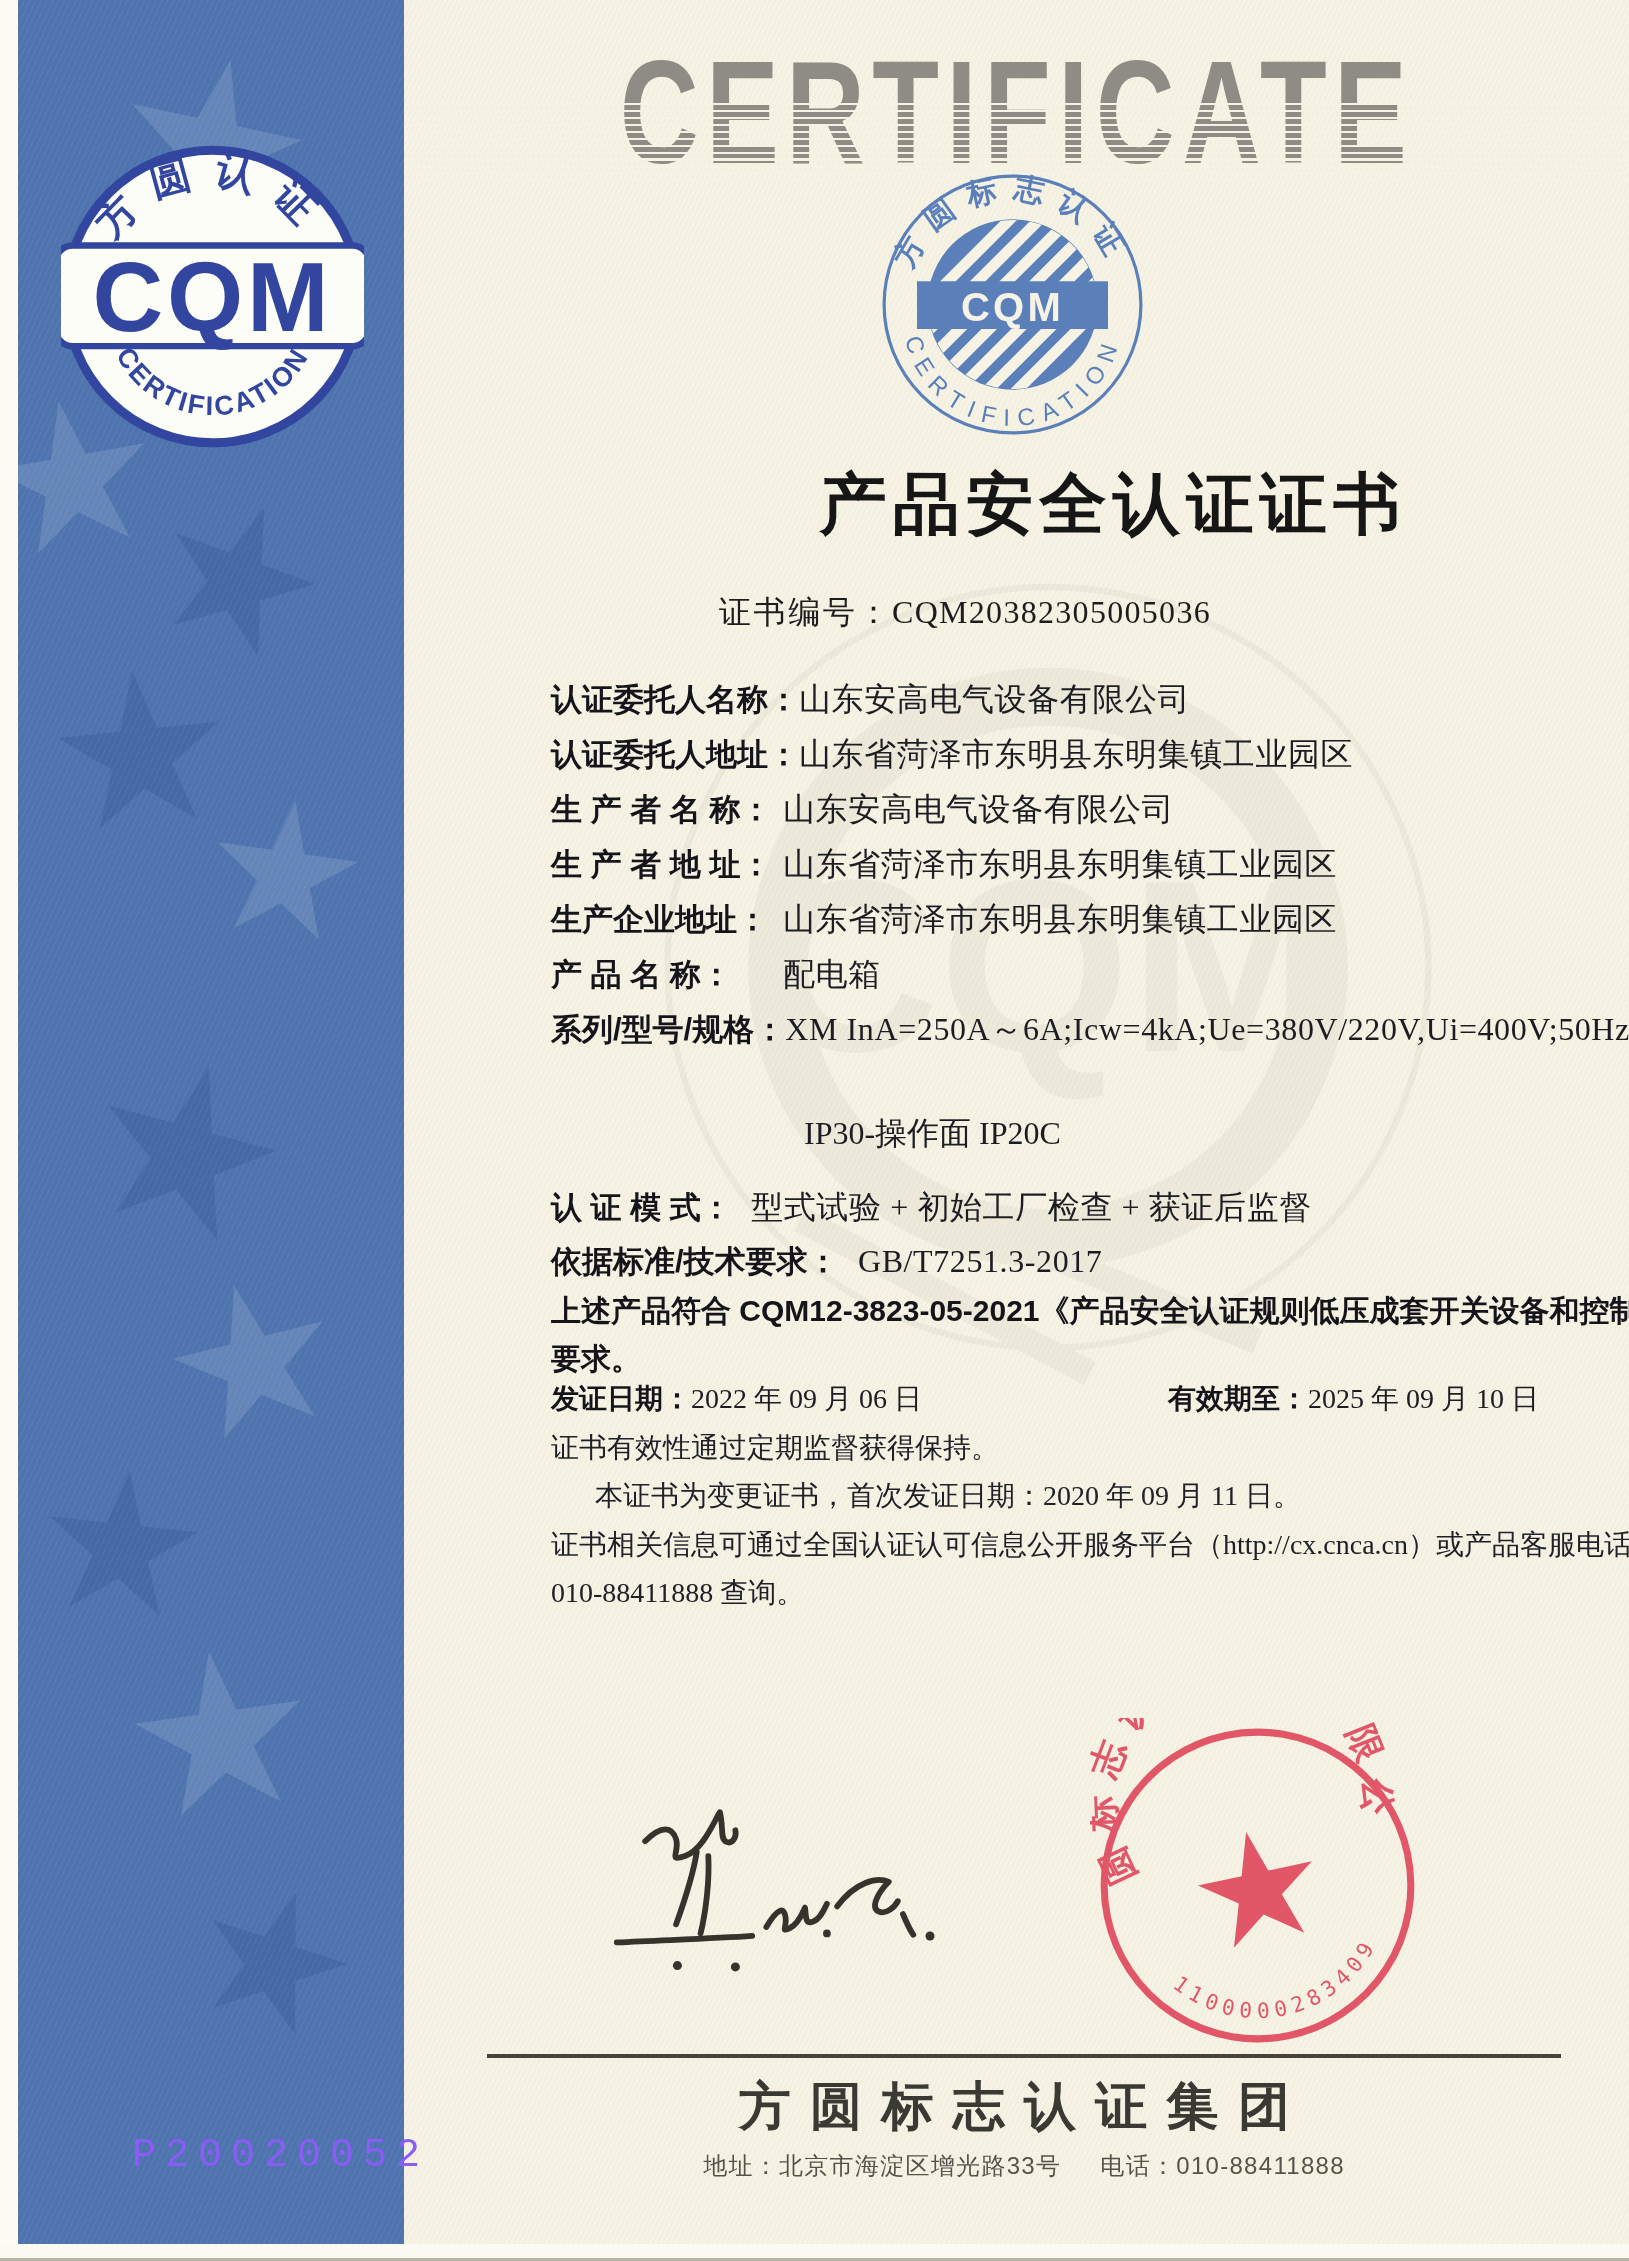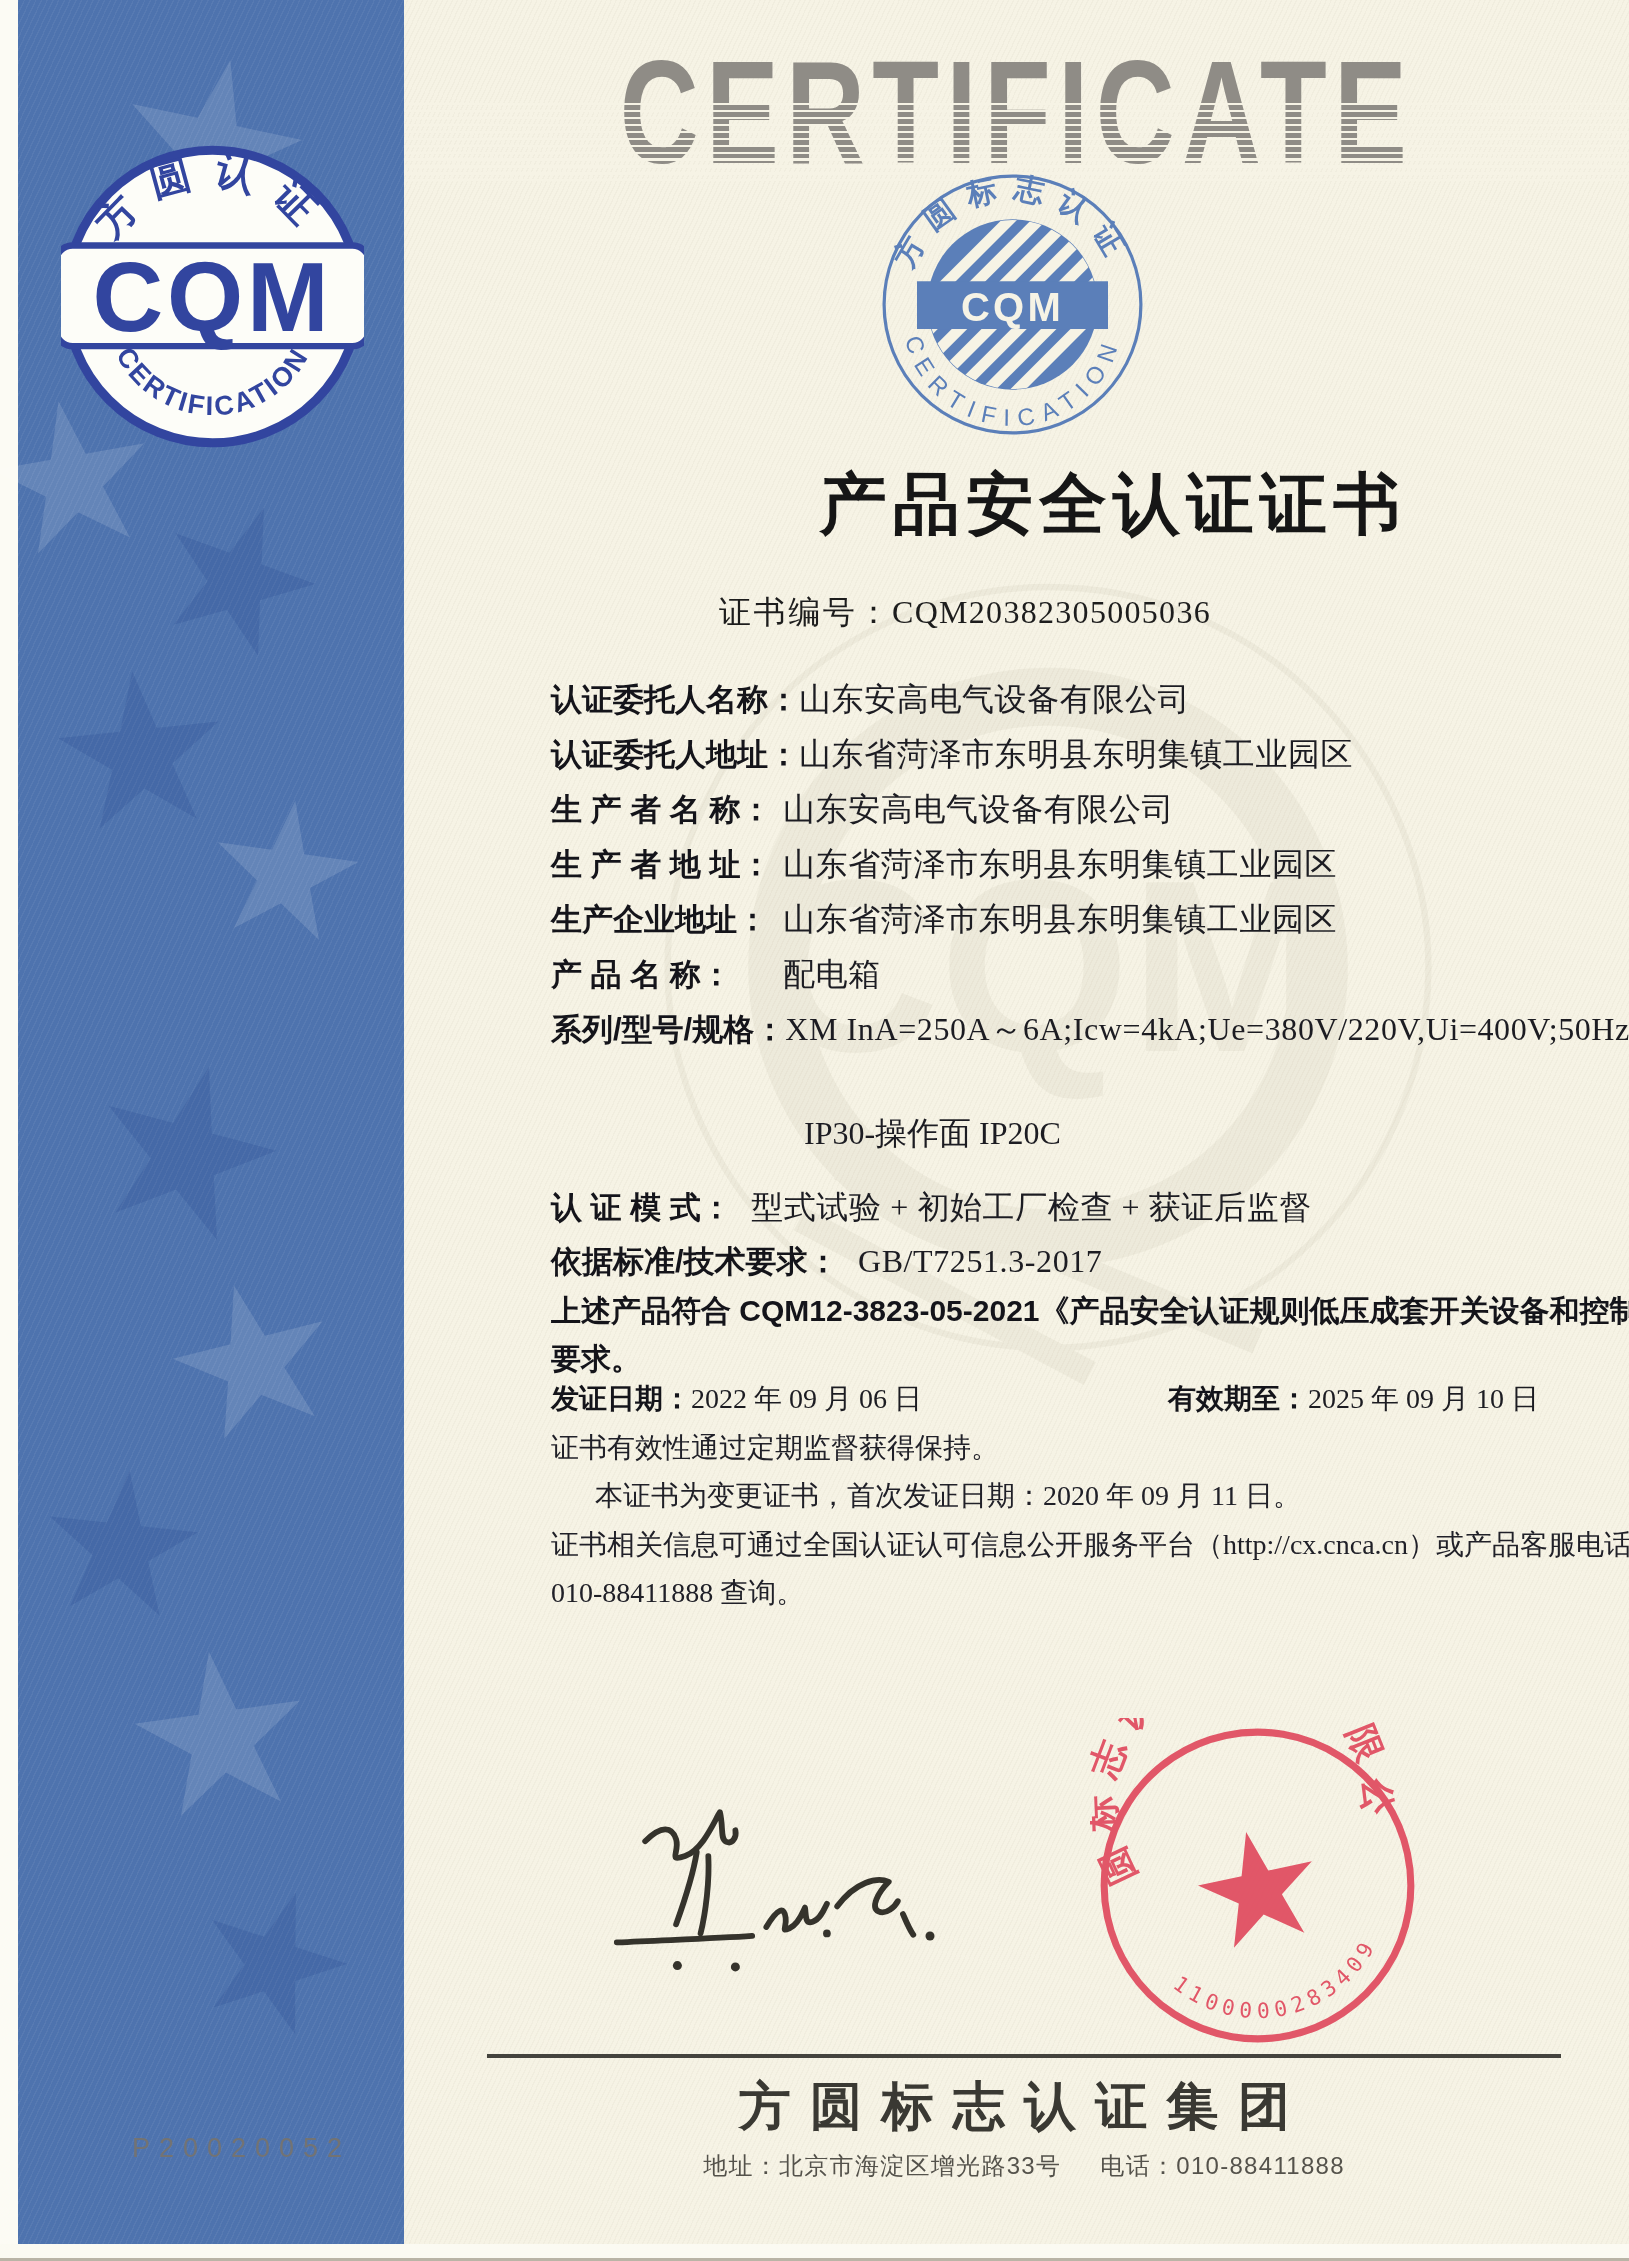--- a/index.html
+++ b/index.html
@@ -61,22 +61,22 @@
 
   
   .footer-rule{position:absolute;left:487px;top:2054px;width:1074px;height:3.9px;background:#44433d;}
   .footer-org{position:absolute;left:487px;top:2072px;width:1074px;text-align:center;
     font-weight:700;font-size:52px;letter-spacing:19.3px;color:#3a3933;}
   .footer-addr{position:absolute;left:487px;top:2150px;width:1074px;text-align:center;
     font-family:"Liberation Sans", sans-serif;font-size:24px;color:#54524b;letter-spacing:1.3px;}
   .footer-addr .gap{display:inline-block;width:39px;}
   .footer-web{position:absolute;left:487px;top:2191px;width:1074px;text-align:center;
     font-family:"DejaVu Sans Mono", monospace;font-size:22.6px;letter-spacing:1.9px;color:#5a5850;}
-  .serial{position:absolute;left:132px;top:2133px;font-family:Liberation Sans, sans-serif;
-    font-size:27px;letter-spacing:9px;color:#737373;}
+  .serial{position:absolute;left:132px;top:2133px;font-family:Liberation Mono, monospace;
+    font-size:40px;letter-spacing:9px;color:#8b5cf6;}
 </style>
 </head>
 <body>
 
 <div id="page">
 
   <div class="paper-texture"></div>
 
   <svg class="watermark" width="806" height="903" viewBox="0 0 1250 1400">
     <circle cx="625" cy="700" r="590" fill="none" stroke="#6b6344" stroke-width="10"></circle>

